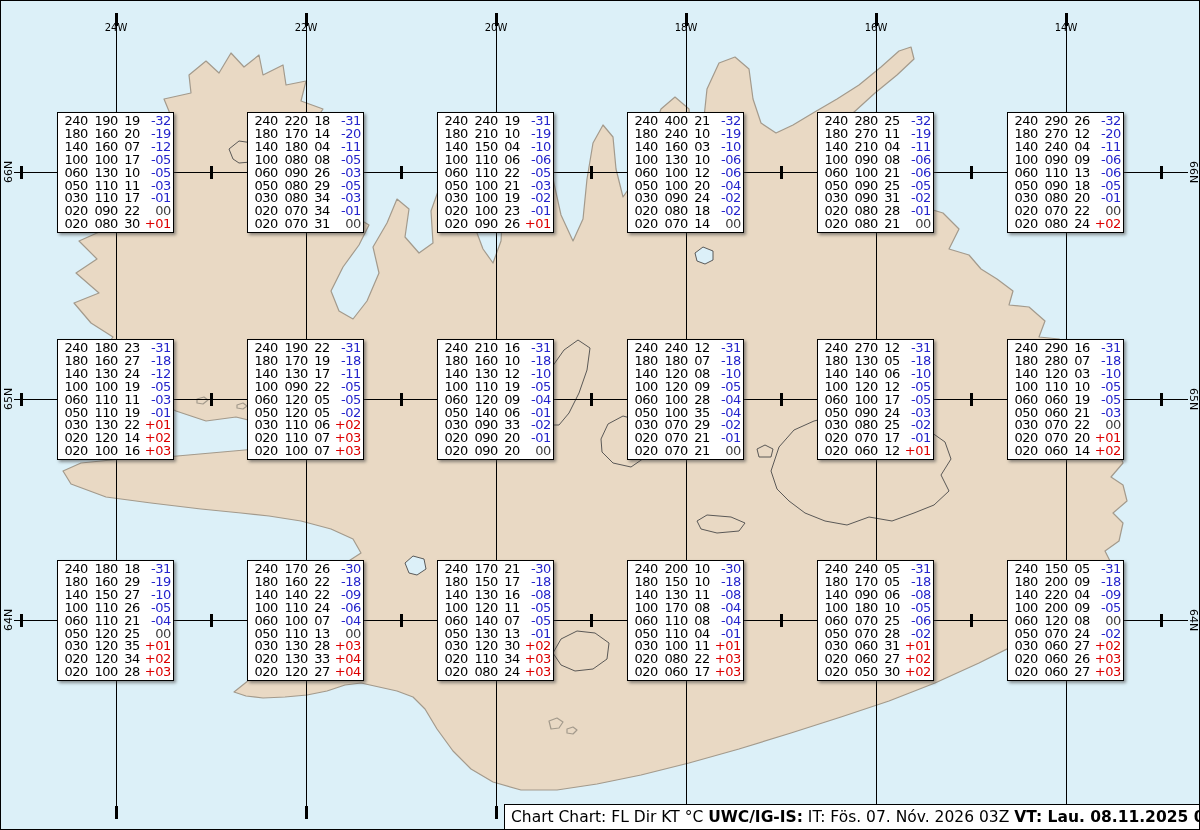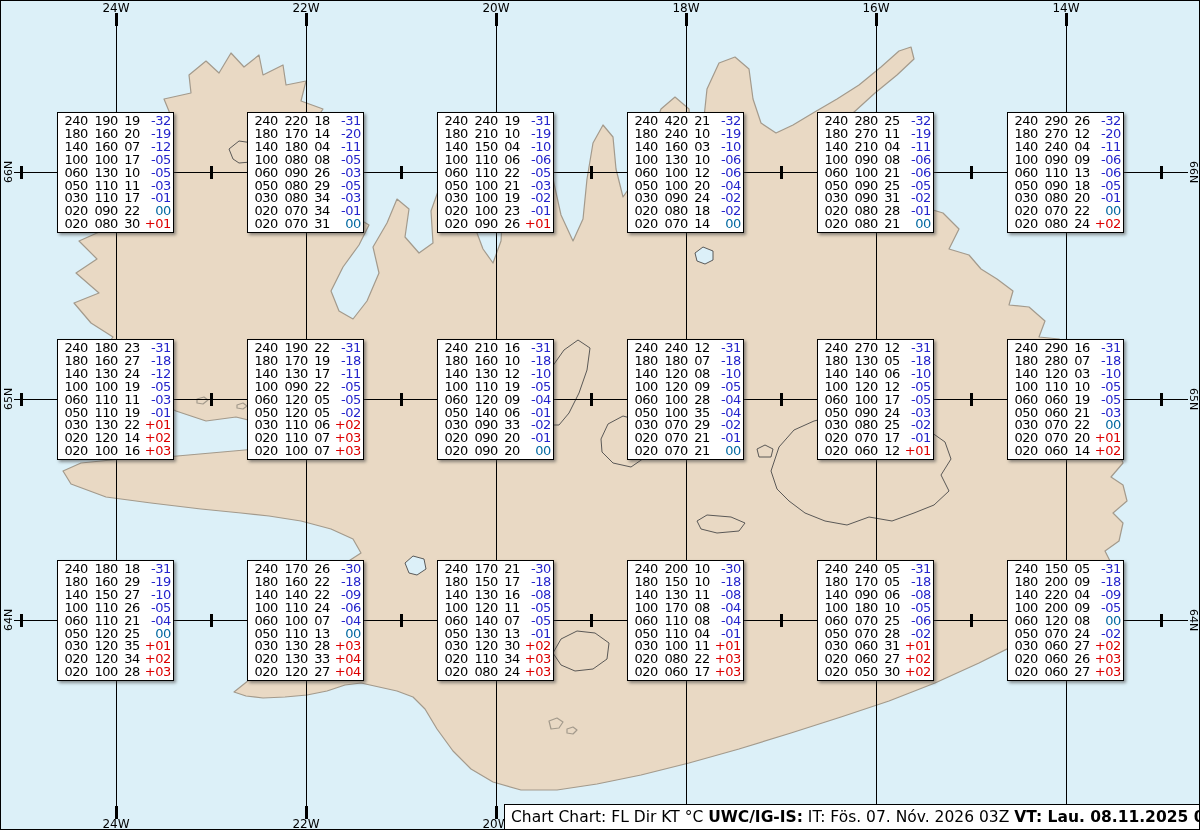--- a/index.html
+++ b/index.html
@@ -13,22 +13,22 @@
     font-family:"DejaVu Sans","Liberation Sans",sans-serif;
   }
   svg{position:absolute;left:0;top:0;}
   
   .lon-line{position:absolute;width:1px;top:13px;height:804px;background:#000;}
   .lat-line{position:absolute;height:1px;left:13px;width:1174px;background:#000;}
   .tick-v{position:absolute;width:3px;height:13px;background:#000;}
   .tick-cross{position:absolute;width:3px;height:13px;background:#000;}
   
   .lon-label{
-    position:absolute;font-size:12px;color:#000;line-height:12px;
-    transform:translateX(-50%);white-space:nowrap;
+    position:absolute;font-size:10px;color:#000;line-height:12px;
+    transform:translateX(-50%);white-space:nowrap;margin-top:20px;
   }
   .lat-label{
     position:absolute;font-size:11px;color:#000;line-height:12px;white-space:nowrap;
   }
   .lat-label.left{transform:translate(-50%,-50%) rotate(-90deg);}
   .lat-label.right{transform:translate(-50%,-50%) rotate(90deg);}
   
   .spot-box{
     position:absolute;width:117px;height:121px;box-sizing:border-box;
     background:#fff;border:1px solid #000;
@@ -36,21 +36,21 @@
     padding:2px 3px 1px 4px;
     display:flex;flex-direction:column;justify-content:space-between;
   }
   .spot-row{
     display:grid;grid-template-columns:26px 26px 18px 27px;
     column-gap:4px;justify-items:end;
     font-size:13px;line-height:12.9px;letter-spacing:-0.4px;color:#000;
   }
   .spot-row .neg{color:#2424cc;}
   .spot-row .pos{color:#dd0000;text-align:right;}
-  .spot-row .zero{color:#0369a1;}
+  .spot-row .zero{color:#404040;}
   
   #status-bar{
     position:absolute;left:503px;top:803px;width:697px;height:27px;
     box-sizing:border-box;background:#fff;
     border-top:1px solid #000;border-left:1px solid #000;
     font-size:15.5px;line-height:25px;color:#000;
     padding-left:6px;white-space:nowrap;overflow:hidden;z-index:30;
   }
   #status-bar .b{font-weight:bold;}
 </style>
@@ -357,21 +357,21 @@
         <div class="spot-row">
           <span>020</span>
           <span>090</span>
           <span>26</span>
           <span class="pos">+01</span>
         </div>
       </div>
       <div class="spot-box" style="left: 626px; top: 111px;">
         <div class="spot-row">
           <span>240</span>
-          <span>420</span>
+          <span>400</span>
           <span>21</span>
           <span class="neg">-32</span>
         </div>
         <div class="spot-row">
           <span>180</span>
           <span>240</span>
           <span>10</span>
           <span class="neg">-19</span>
         </div>
         <div class="spot-row">

